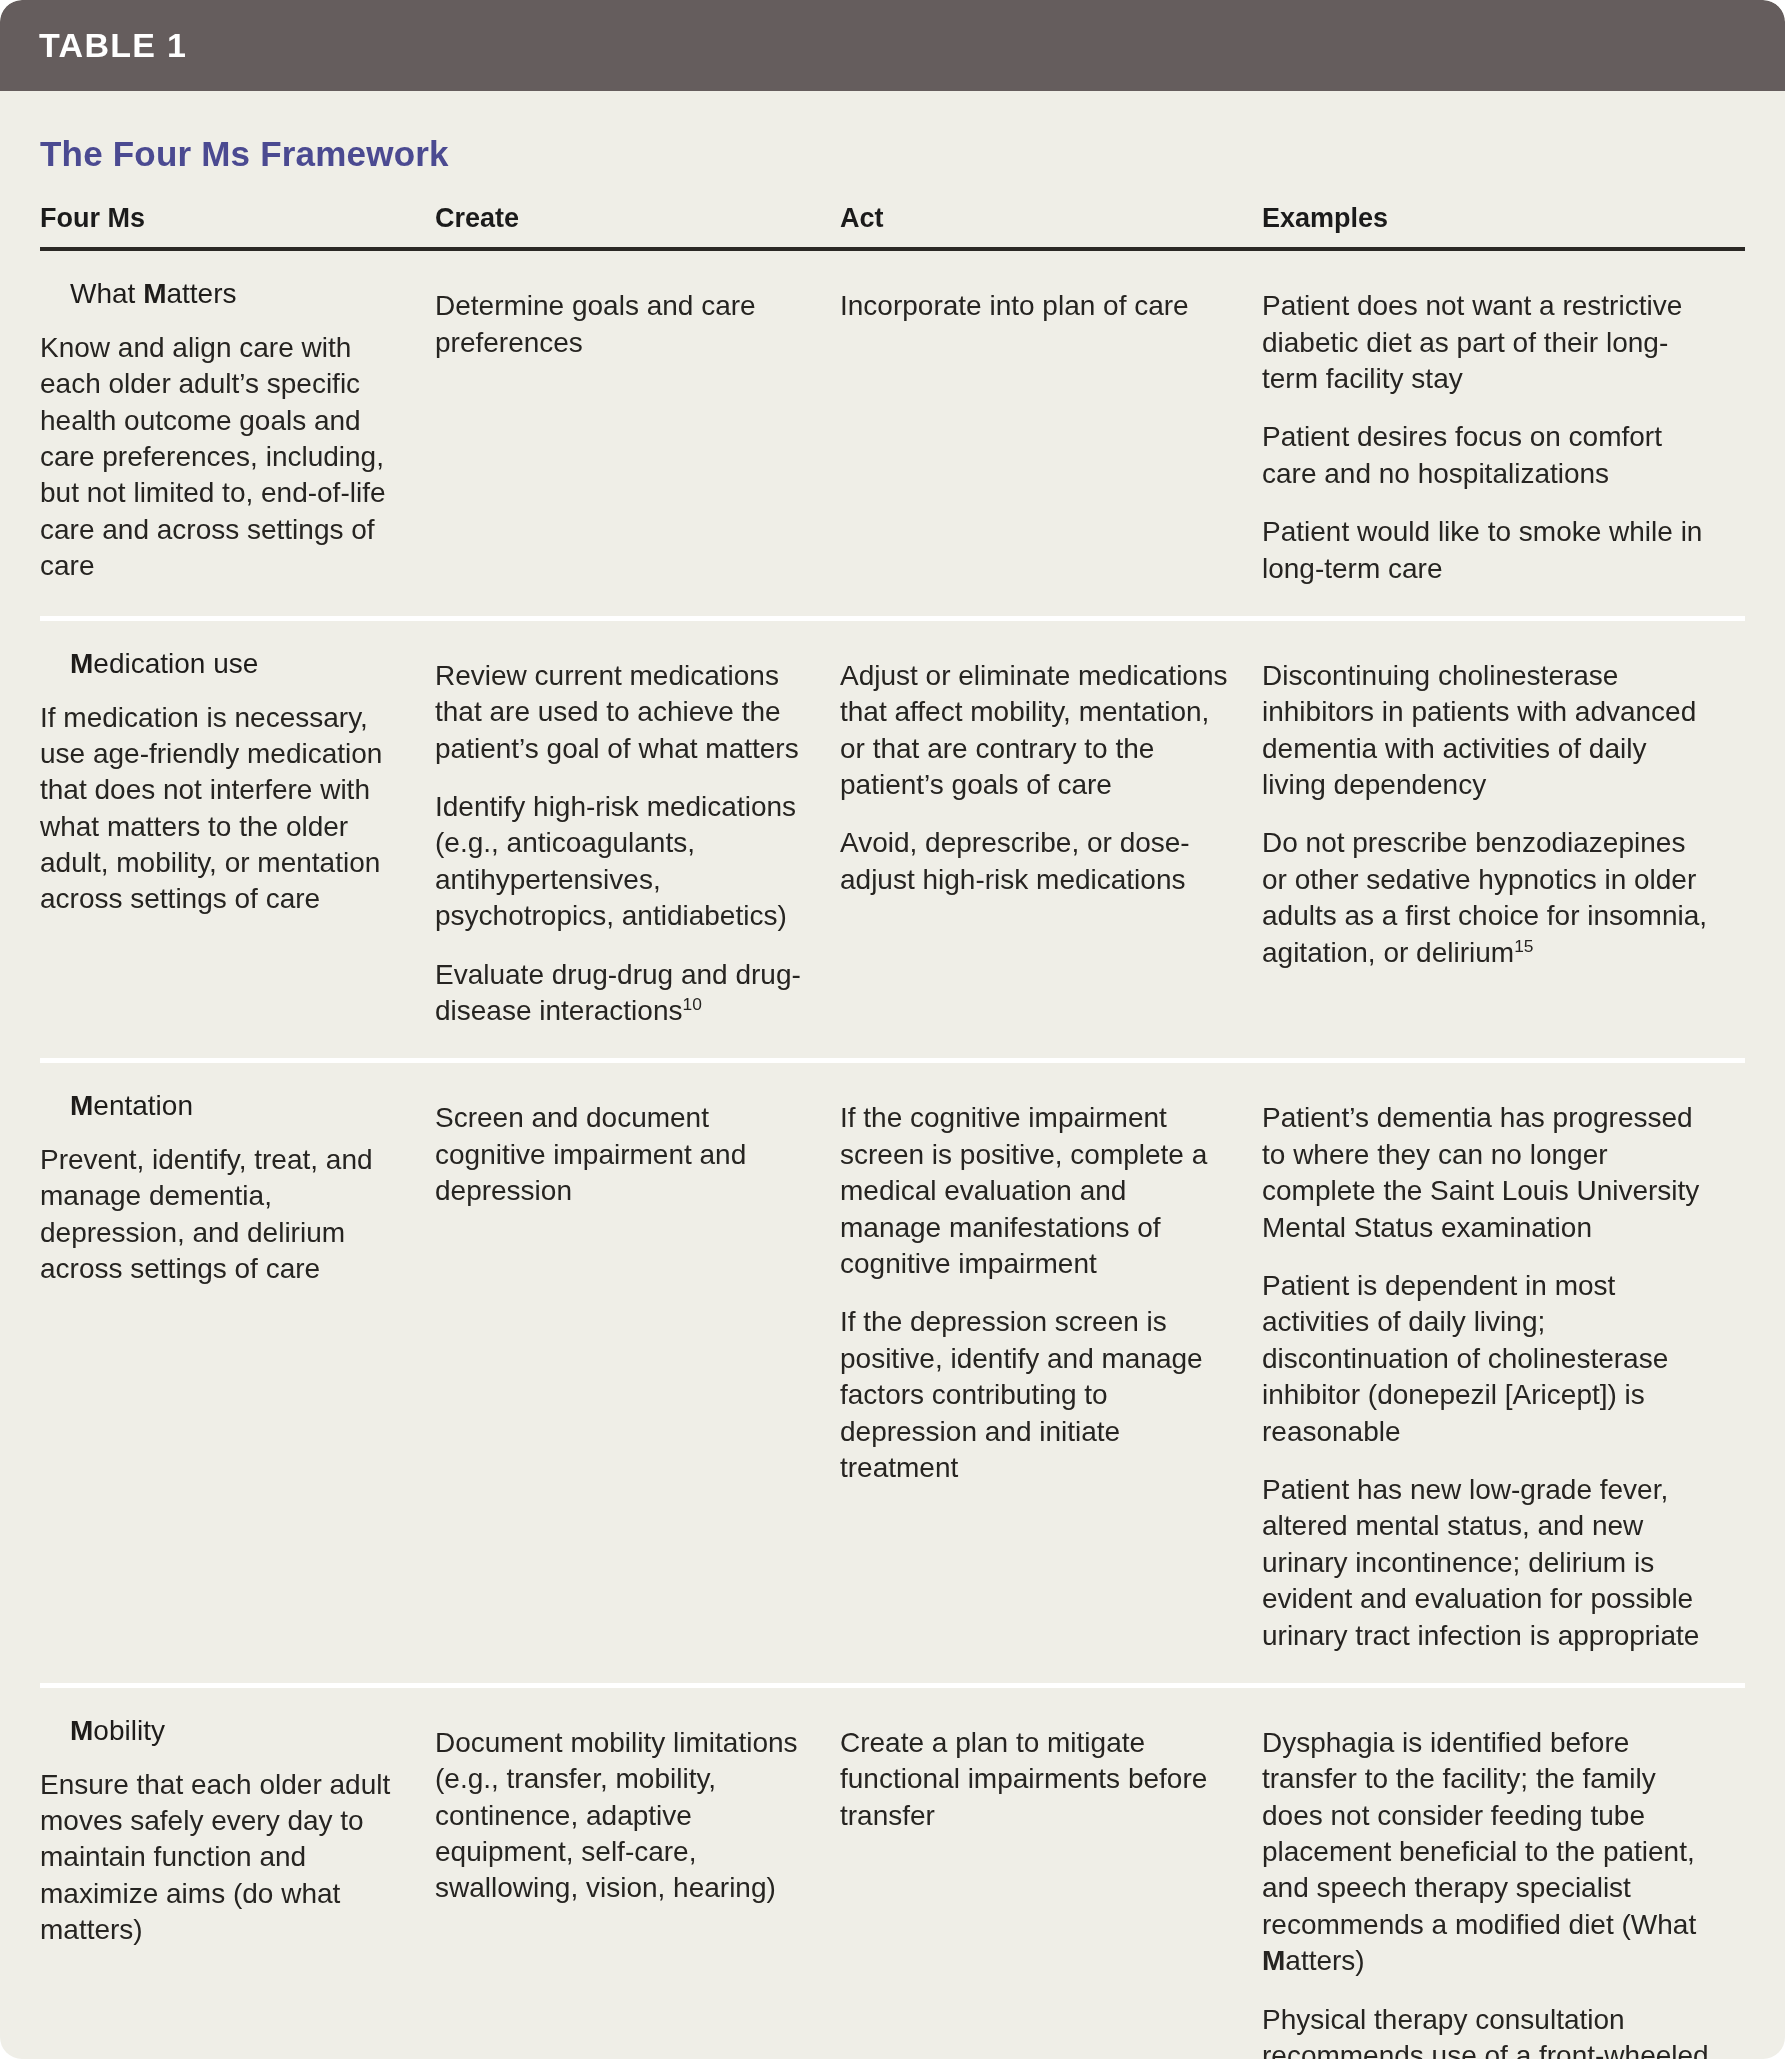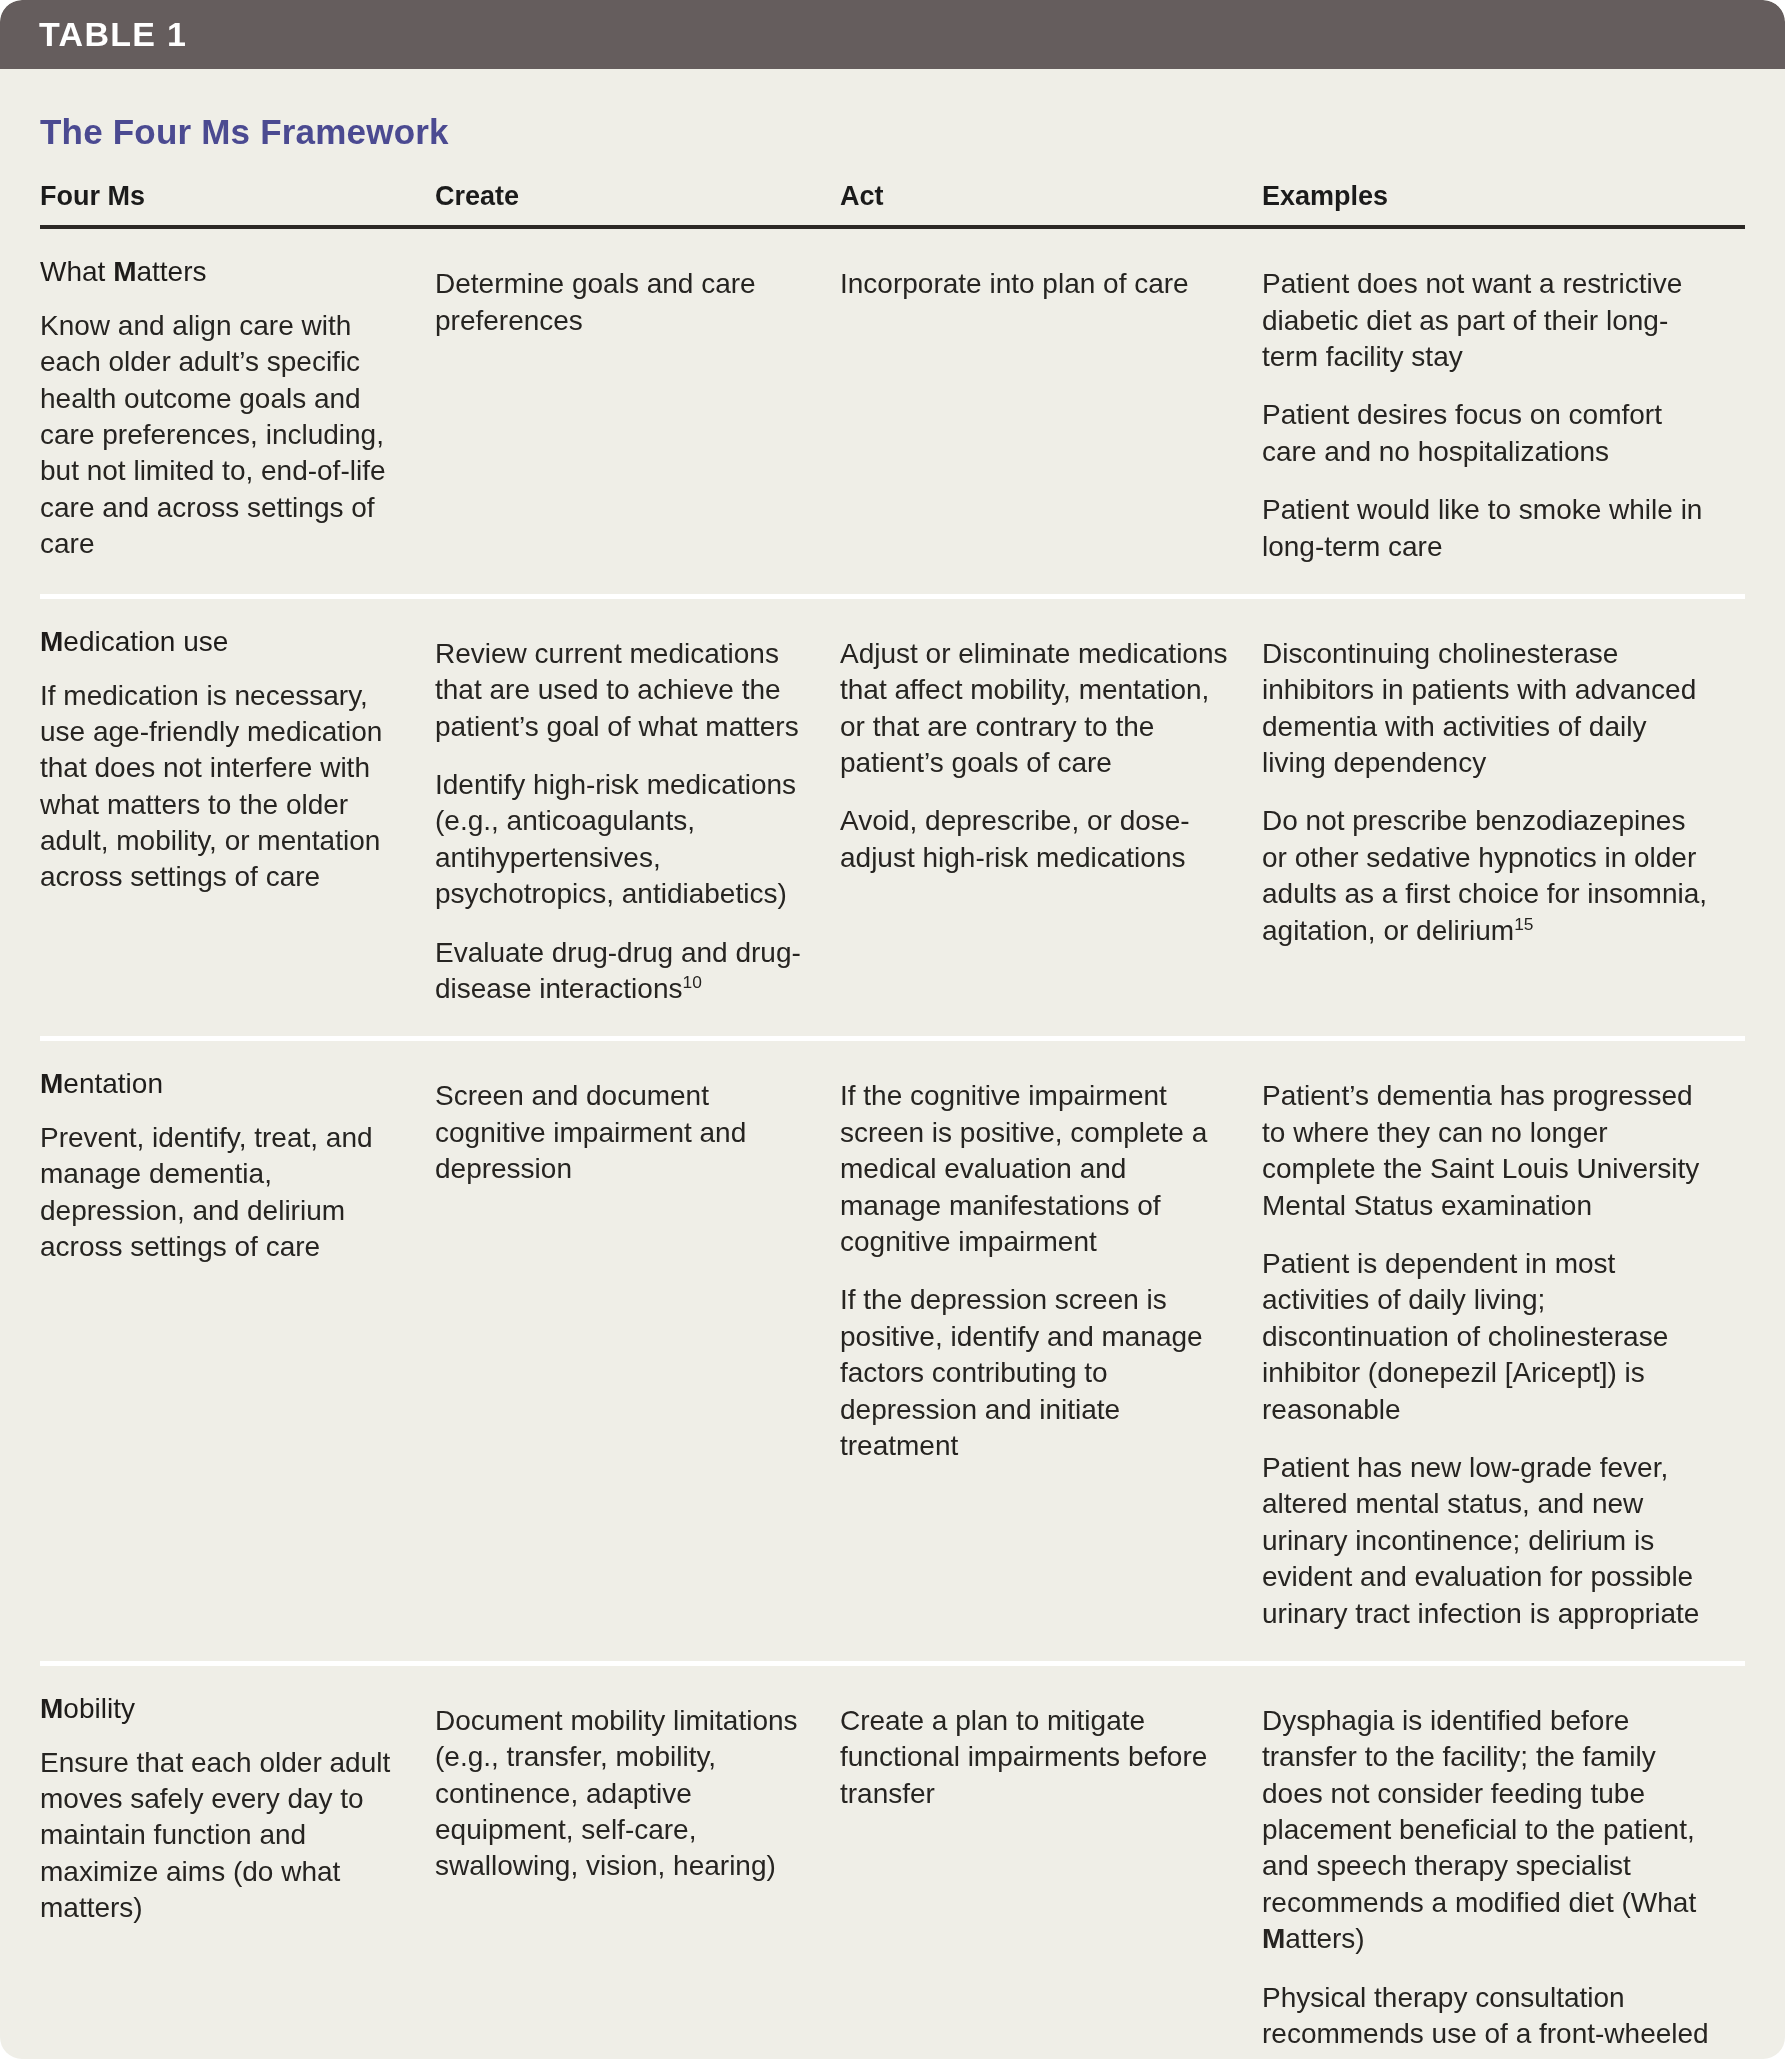--- a/index.html
+++ b/index.html
@@ -11,21 +11,21 @@
   }
   .table-card{
     position:relative;
     width:1785px;height:2059px;
     background:#EFEEE7;
     border-radius:22px 22px 22px 22px;
     overflow:hidden;
     box-sizing:border-box;
   }
   .table-header-bar{
-    height:69px;
+    height:91px;
     background:#655D5D;
     border-radius:22px 22px 0 0;
     display:flex;align-items:center;
     padding-left:39px;
     box-sizing:border-box;
   }
   .table-number{
     color:#ffffff;
     font-size:34px;
     font-weight:bold;
@@ -72,20 +72,21 @@
   }
   tr.datarow{
     border-top:5.9px solid #ffffff;
   }
   tr.datarow:first-of-type{border-top:none;}
   .m-title{
     font-size:28px;
     color:#1e1c1a;
     margin-bottom:18.6px;
     line-height:1.25;
+    margin-left:30px;
   }
   .m-title b{font-weight:bold;}
   .m-desc{line-height:1.30;}
   .para{margin-bottom:22px;margin-top:12px;}
   .para:last-child{margin-bottom:0;}
   sup{font-size:0.62em;vertical-align:super;line-height:0;}
   b.bold-m{font-weight:bold;}
 </style>
 </head>
 <body>

